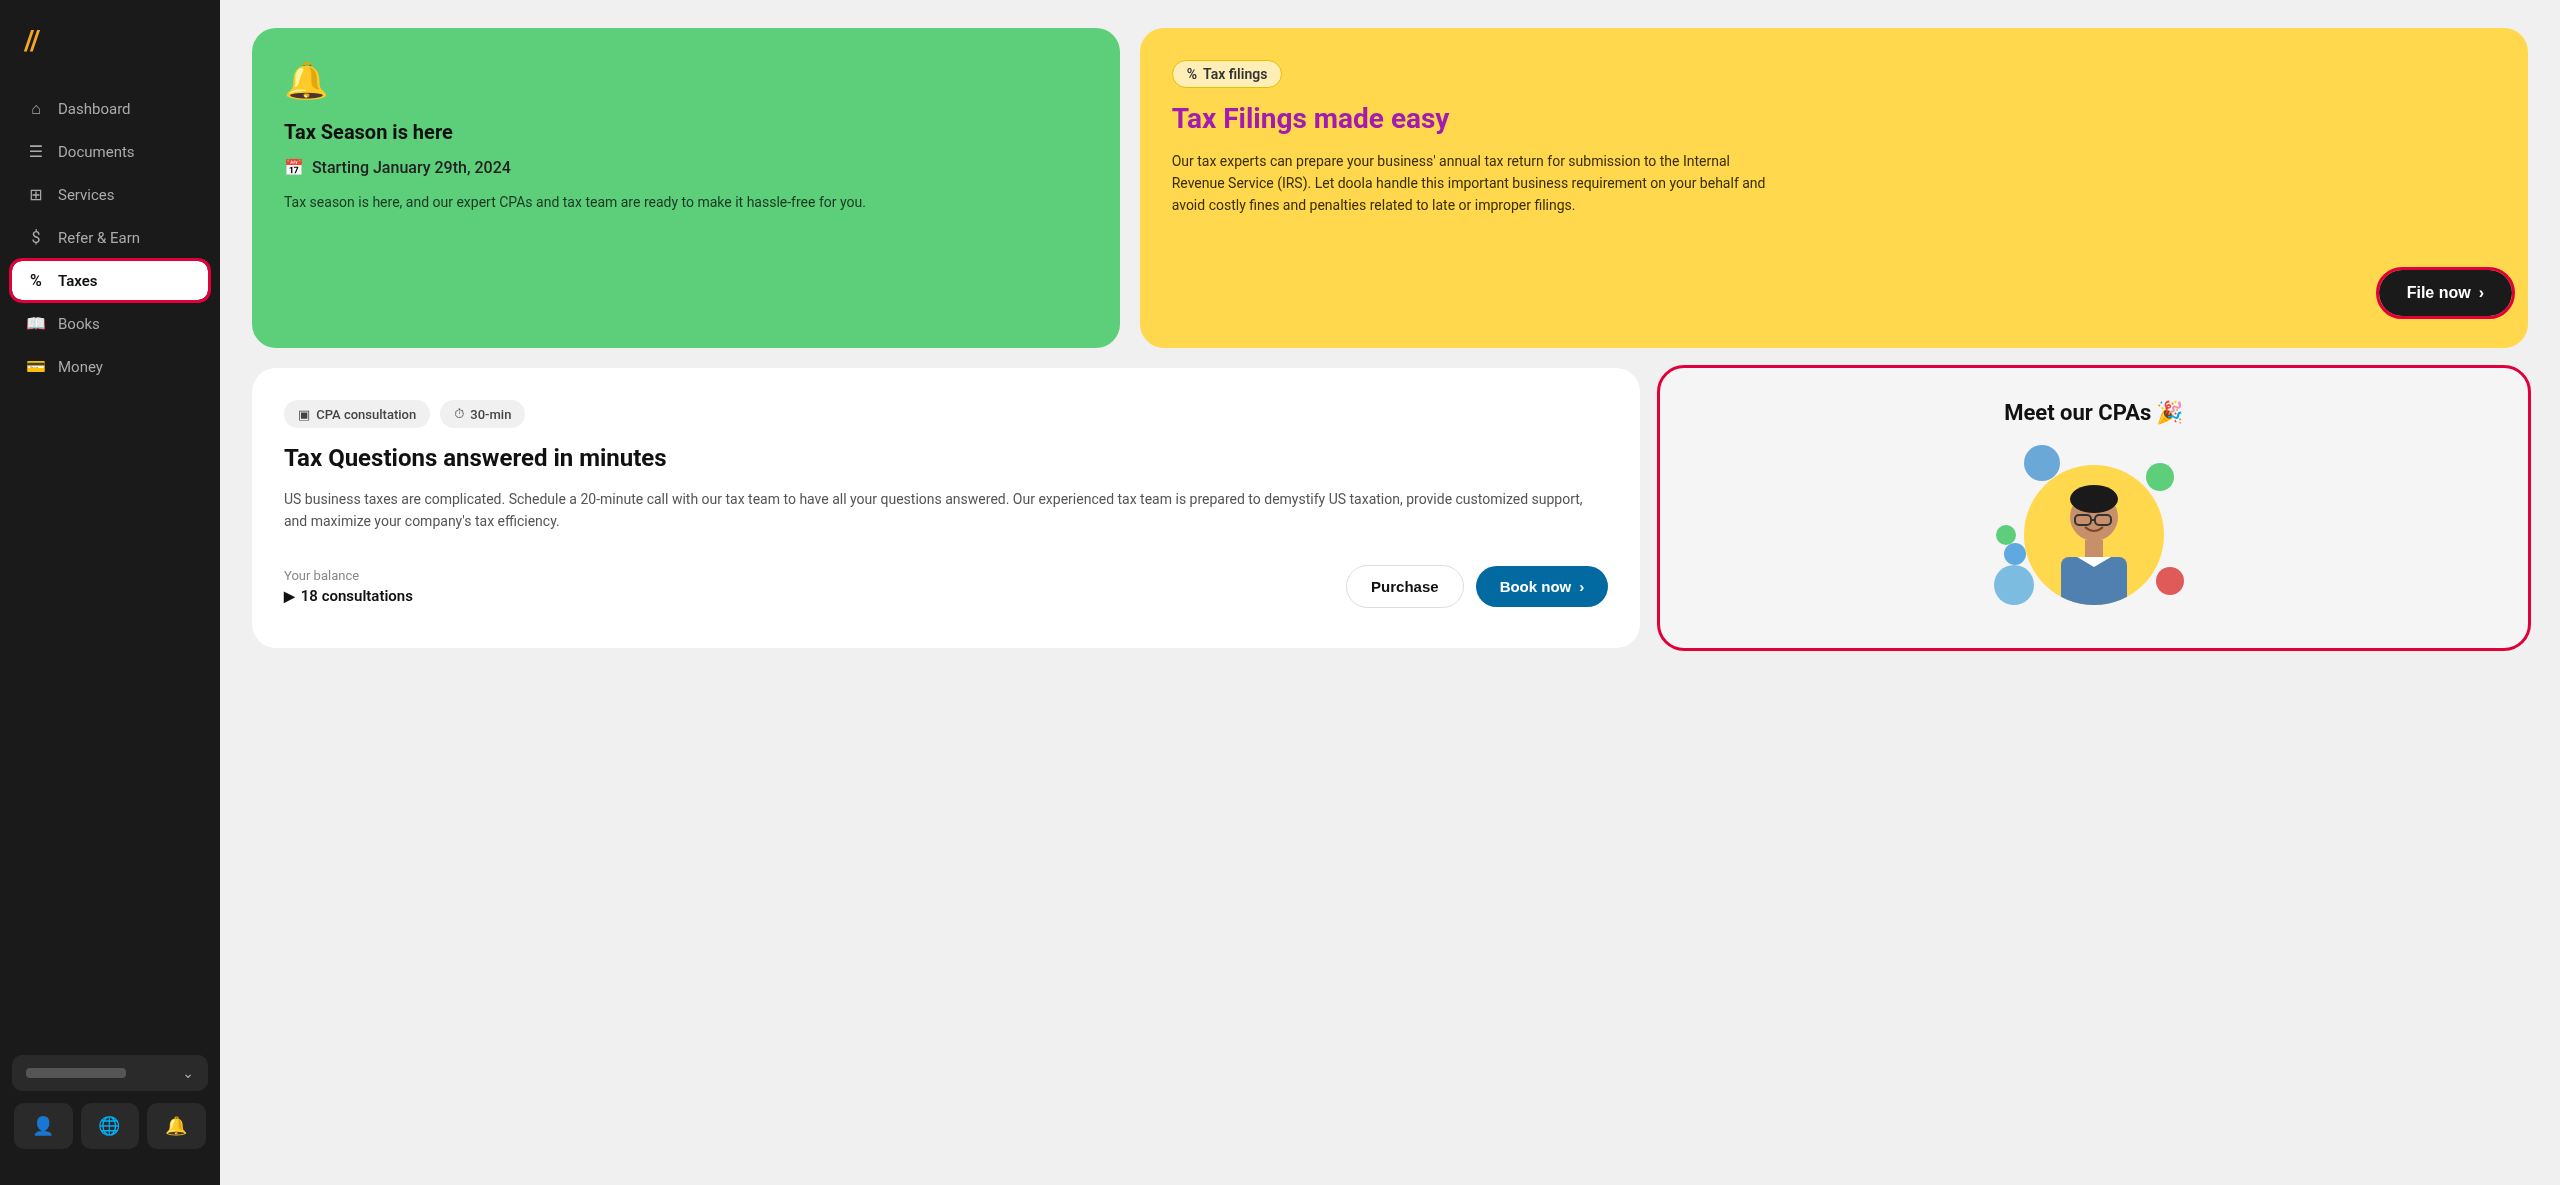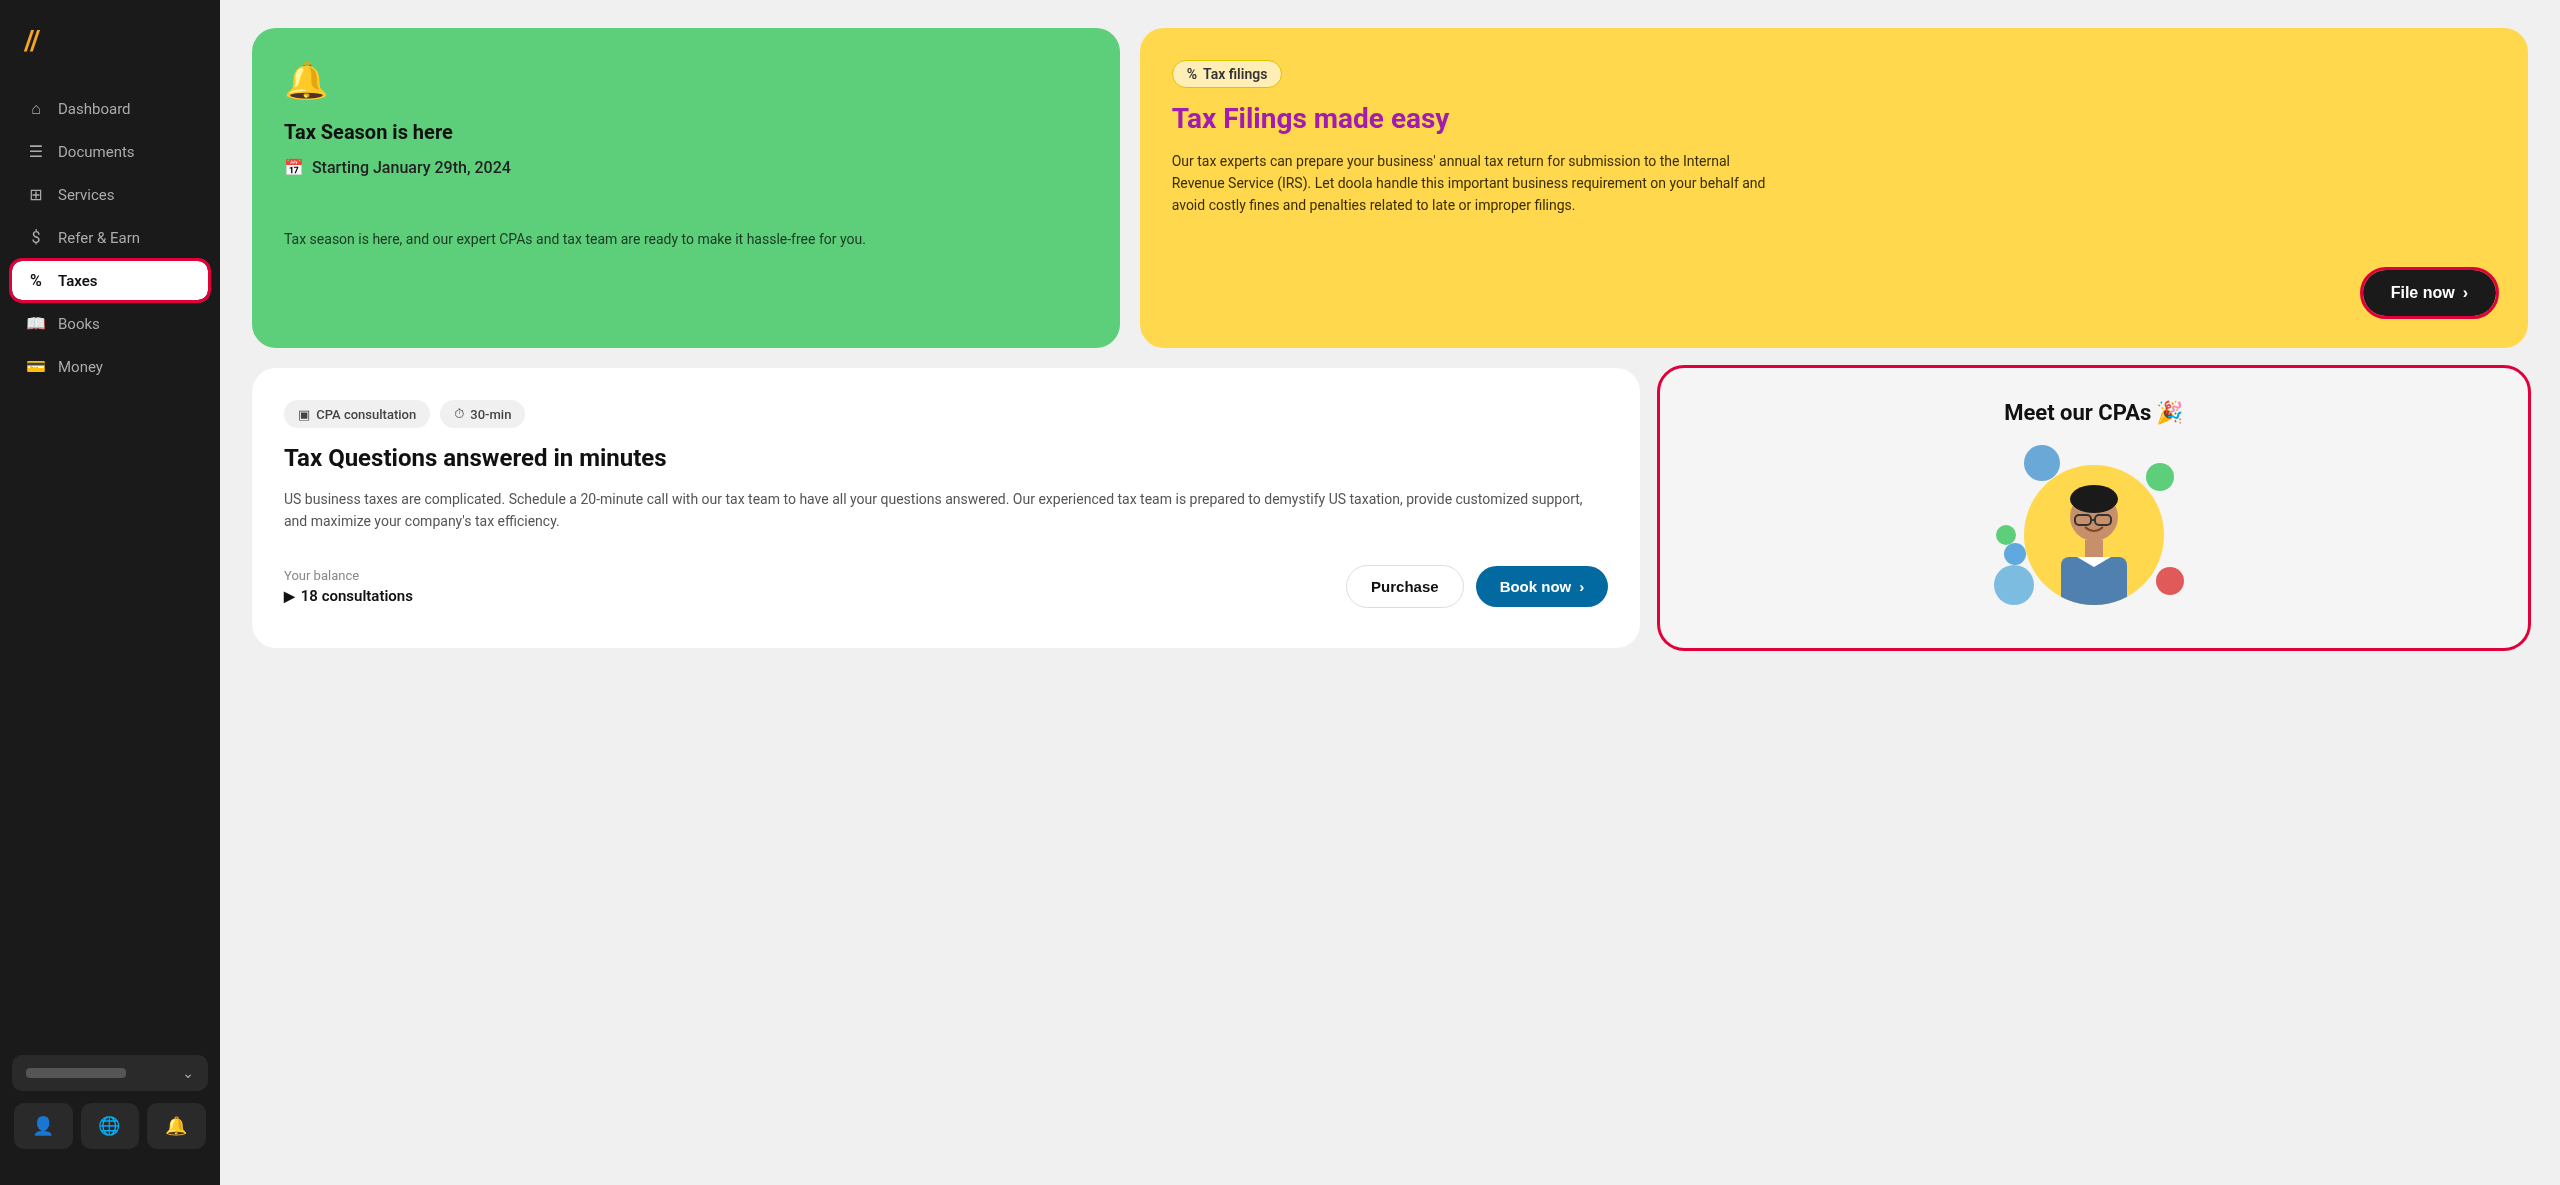--- a/index.html
+++ b/index.html
@@ -143,21 +143,20 @@
       gap: 8px;
       color: #222;
       font-size: 16px;
       font-weight: 500;
     }
     .card-green .date-row .cal-icon { font-size: 16px; }
     .card-green p {
       color: #1a3a22;
       font-size: 14px;
       line-height: 1.6;
-      margin-top: 37px;
     }
 
     
     .card-yellow {
       background: #ffd84d;
       border-radius: 24px;
       padding: 32px;
       display: flex;
       flex-direction: column;
       gap: 14px;
@@ -185,21 +184,21 @@
     }
     .card-yellow p {
       color: #3a2e00;
       font-size: 14px;
       line-height: 1.6;
       max-width: 600px;
     }
     .file-now-btn {
       position: absolute;
       bottom: 32px;
-      right: 32px;
+      right: 16px;
       background: #1a1a1a;
       color: #fff;
       border: none;
       border-radius: 30px;
       padding: 14px 28px;
       font-size: 16px;
       font-weight: 600;
       cursor: pointer;
       display: flex;
       align-items: center;

